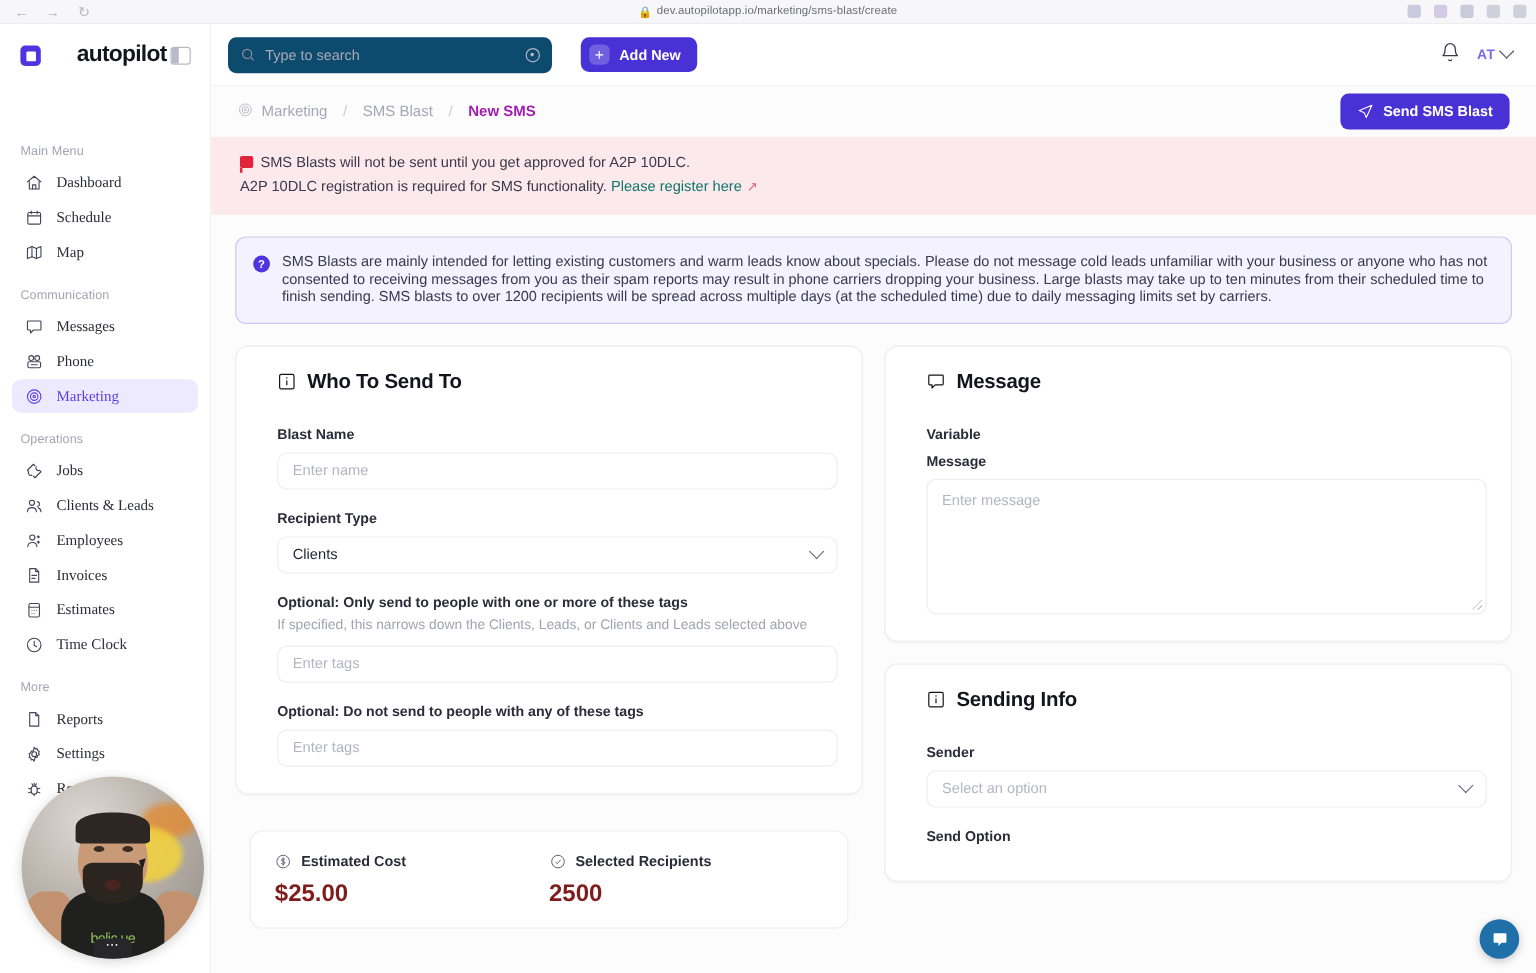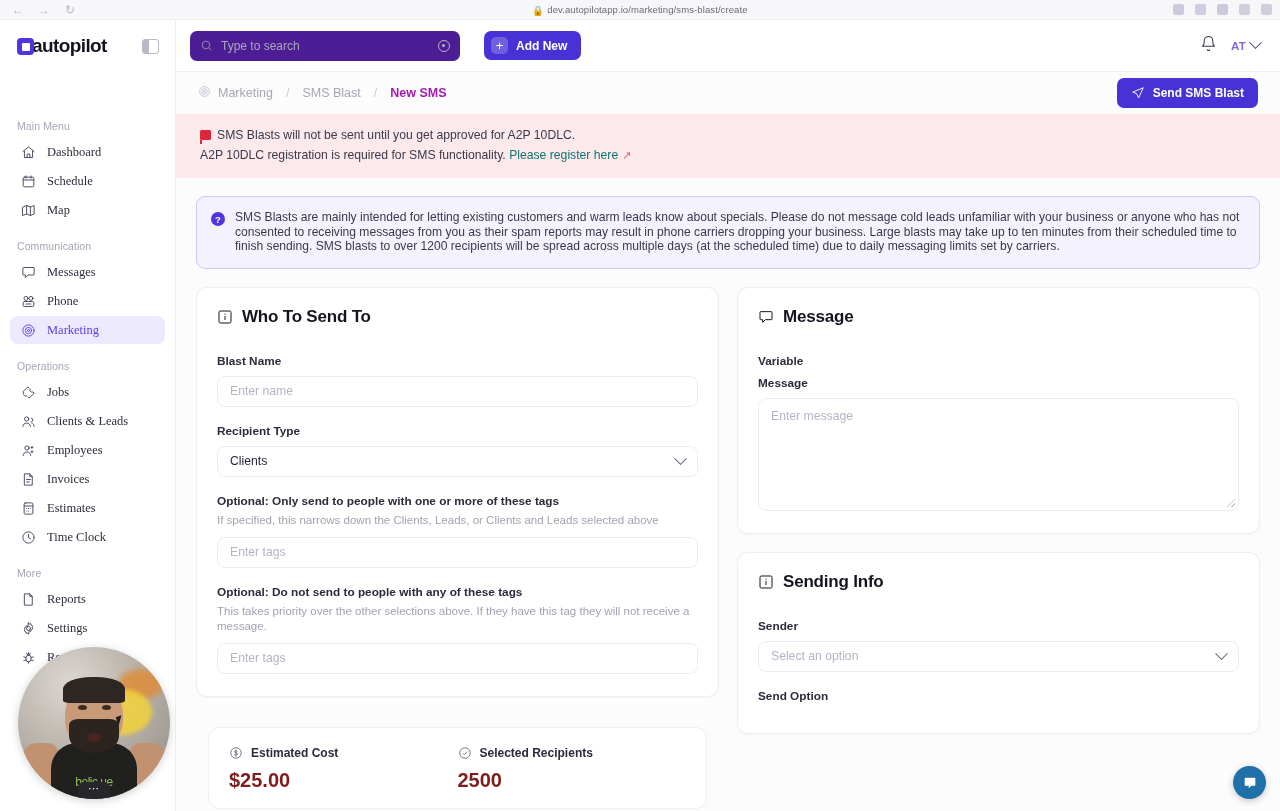--- a/index.html
+++ b/index.html
@@ -38,21 +38,21 @@
   .brand-row { height: 52px; display: flex; align-items: center; justify-content: space-between; padding: 0 16px 0 17px; }
   .brand { display: flex; align-items: center; gap: 1px; }
   .brand-logo-dot {
     width: 17px; height: 17px; border-radius: 4px;
     background: #4f35e0; position: relative; margin-right: -3px;
   }
   .brand-logo-dot::after {
     content: ""; position: absolute; left: 5px; top: 5px;
     width: 8px; height: 8px; background: #fff; border-radius: 1px;
   }
-  .brand-text { font-size: 19px; font-weight: 700; color: #14141f; letter-spacing: -.6px; }
+  .brand-text { font-size: 19px; font-weight: 700; color: #14141f; letter-spacing: -.6px; margin-left: 32px; }
   .panel-toggle {
     width: 17px; height: 15px; border: 1.6px solid #b9bac6; border-radius: 3px;
     position: relative; cursor: pointer;
   }
   .panel-toggle::after { content: ""; position: absolute; left: 0; top: 0; bottom: 0; width: 6px; background: #b9bac6; border-radius: 1px 0 0 1px; }
 
   .nav-section-label {
     font-size: 10.5px; color: #a4a5b3; padding: 0 0 6px 17px; letter-spacing: .1px;
   }
   .nav-sec-1 { margin-top: 48px; }
@@ -93,21 +93,21 @@
     color: #fff; font-size: 11px; line-height: 13px; text-align: center; letter-spacing: 1px;
   }
   .wc-cursor { position: absolute; left: 99px; top: 69px; width: 0; height: 0;
     border-left: 6px solid #1c1c1c; border-bottom: 9px solid transparent; transform: rotate(-18deg); }
 
   
   .main { flex: 1; background: #fcfcfd; display: flex; flex-direction: column; min-width: 0; position: relative; }
 
   .topbar { height: 52px; background: #fff; display: flex; align-items: center; padding: 0 20px 0 14px; border-bottom: 1px solid #f1f1f5; }
   .search-box {
-    width: 270px; height: 30px; background: #4c1d95; border-radius: 7px;
+    width: 270px; height: 30px; background: #0c4a6e; border-radius: 7px;
     display: flex; align-items: center; gap: 8px; padding: 0 10px; color: #a9aab6; font-size: 12px;
   }
   .search-box svg { width: 13px; height: 13px; stroke: #8e8fa0; stroke-width: 1.8; fill: none; }
   .search-ph { flex: 1; }
   .search-clear { width: 12px; height: 12px; border: 1.4px solid #b4b5c1; border-radius: 50%; position: relative; }
   .search-clear::after { content: ""; position: absolute; left: 3.2px; top: 3.2px; width: 3.2px; height: 3.2px; background: #b4b5c1; border-radius: 50%; }
   .add-new-btn {
     margin-left: 24px; height: 29px; background: #4832d6; color: #fff;
     border-radius: 7px; display: flex; align-items: center; gap: 8px;
     padding: 0 14px 0 7px; font-size: 12px; font-weight: 600; cursor: pointer;
@@ -146,21 +146,21 @@
     margin: 18px 20px 0 20px; background: #f4f2ff; border: 1px solid #cfc7f7;
     border-radius: 9px; padding: 13px 15px 14px 14px; display: flex; gap: 10px;
   }
   .info-ico { flex: 0 0 14px; width: 14px; height: 14px; border-radius: 50%; background: #4f35e0; color: #fff;
     font-size: 9.5px; font-weight: 700; display: flex; align-items: center; justify-content: center; margin-top: 2px; }
   .info-text { font-size: 12.1px; color: #39394a; line-height: 14.6px; }
 
   .columns { display: flex; gap: 18px; padding: 18px 20px 0 20px; align-items: flex-start; }
   .col { flex: 1; min-width: 0; display: flex; flex-direction: column; gap: 18px; }
 
-  .card { background: #fff; border: 1px solid #eeeef3; border-radius: 11px; padding: 19px 20px 22px 20px; box-shadow: 0 1px 2px rgba(20,20,40,.03); }
+  .card { background: #fff; border: 1px solid #eeeef3; border-radius: 11px; padding: 19px 20px 22px 34px; box-shadow: 0 1px 2px rgba(20,20,40,.03); }
   .card-title { display: flex; align-items: center; gap: 9px; font-size: 17px; font-weight: 700; color: #14141f; letter-spacing: -.2px; margin-bottom: 27px; }
   .card-title svg { width: 16px; height: 16px; stroke: #14141f; stroke-width: 1.5; fill: none; stroke-linejoin: round; }
 
   .field-label { font-size: 11.8px; font-weight: 700; color: #2b2b3a; margin-bottom: 8px; }
   .field-help { font-size: 11.5px; color: #a2a3b1; line-height: 15px; margin: -3px 0 9px 0; }
   .input {
     height: 31px; border: 1px solid #ededf2; border-radius: 8px; background: #fff;
     display: flex; align-items: center; padding: 0 12px; font-size: 12.2px; color: #b4b5c2;
     margin-bottom: 17px; cursor: text;
   }
@@ -500,21 +500,20 @@
               <span class="chev"></span>
             </div>
 
             <div class="field-label">Optional: Only send to people with one or more of these tags</div>
             <div class="field-help">If specified, this narrows down the Clients, Leads, or Clients and Leads selected above</div>
             <div class="input">
                 <span>Enter tags</span>
               </div>
 
             <div class="field-label">Optional: Do not send to people with any of these tags</div>
-            <div class="field-help">This takes priority over the other selections above. If they have this tag they will not receive a message.</div>
             <div class="input" style="margin-bottom:0">
                 <span>Enter tags</span>
               </div>
           </div>
 
           <div class="summary-card" style="margin:12px">
             <div class="sum-item">
               <div class="sum-head">
                 <svg viewBox="0 0 24 24">
                     <circle cx="12" cy="12" r="9"></circle>

